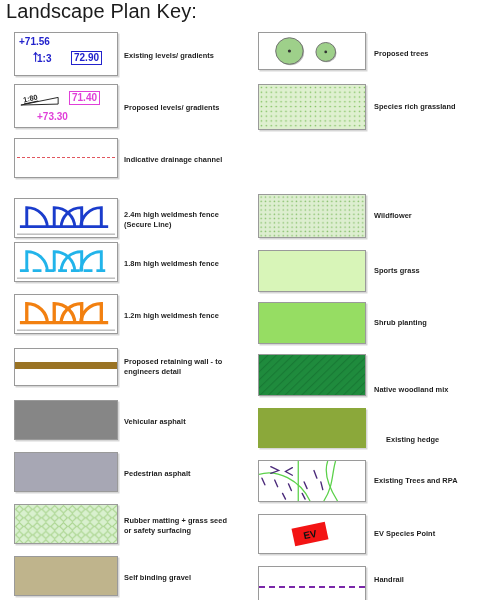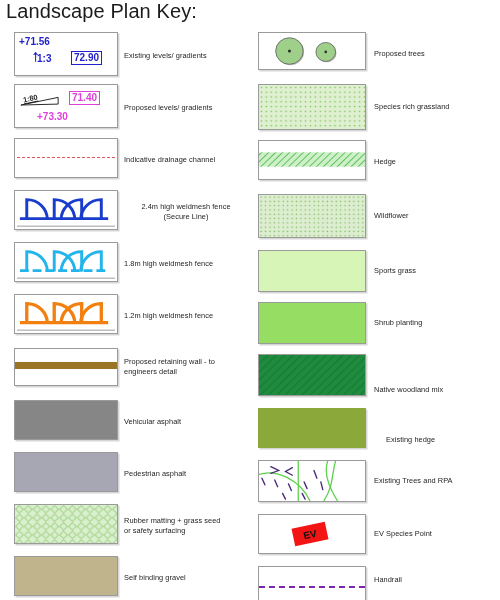--- a/index.html
+++ b/index.html
@@ -29,20 +29,21 @@
     overflow:hidden;
     box-shadow:1.5px 1.5px 0 rgba(120,120,120,.30);
   }
   .colR .sw{left:8px;width:108px;}
   .lbl{
     position:absolute;left:124px;top:50%;
     transform:translateY(-50%);
     font-size:7.4px;line-height:9.6px;
     color:#1d1d1d;width:124px;
     letter-spacing:.05px;
+    font-weight:bold;
   }
   .colR .lbl{left:124px;}
   .sw svg{display:block;width:100%;height:100%;}
 
   
   .lv{position:absolute;font-size:10px;font-weight:700;}
   .blue{color:#2222cc;}
   .mag{color:#e040d8;}
   .boxed{border:1.6px solid currentColor;padding:0px 2px 1px 2px;}
   .tiny{font-size:7.3px;font-weight:700;color:#222;}
@@ -101,21 +102,21 @@
     <div class="lbl">Proposed levels/ gradients</div>
   </div>
 
   <div class="row" style="top:110px;height:44px;">
     <div class="sw">
       <div class="drainline"></div>
     </div>
     <div class="lbl">Indicative drainage channel</div>
   </div>
 
-  <div class="row" style="top:162px;height:44px;text-align:center;">
+  <div class="row" style="top:170px;height:44px;">
     <div class="sw">
       <svg viewBox="0 0 104 40" preserveAspectRatio="none">
         <g stroke="#1a3ccc" stroke-width="3" fill="none" stroke-linecap="butt">
           <path d="M12 30 L12 9 A21 21 0 0 1 33 30"></path>
           <path d="M40 30 L40 9 A21 21 0 0 1 61 30"></path>
           <path d="M68 30 L68 9 A21 21 0 0 0 47 30"></path>
           <path d="M88 30 L88 9 A21 21 0 0 0 67 30"></path>
           <path d="M5 29 L95 29"></path>
         </g>
         <path d="M2 37 L102 37" stroke="#9a9a9a" stroke-width="1"></path>
@@ -219,34 +220,20 @@
             <pattern id="pdot1" width="5" height="5" patternUnits="userSpaceOnUse">
           <circle cx="2.5" cy="2.5" r="0.85" fill="#7fc05e"></circle>
             </pattern>
           </defs>
         <rect width="108" height="46" fill="url(#pdot1)"></rect>
       </svg>
     </div>
     <div class="lbl" style="top:23px;">Species rich grassland</div>
   </div>
 
-  <div class="row" style="top:112px;height:44px;">
-    <div class="sw" style="height:40px;">
-      <svg viewBox="0 0 108 40" preserveAspectRatio="none">
-        <defs>
-            <pattern id="phatch" width="5" height="5" patternUnits="userSpaceOnUse" patternTransform="rotate(45)">
-          <line x1="0" y1="0" x2="0" y2="5" stroke="#5fc05a" stroke-width="2"></line>
-            </pattern>
-          </defs>
-        <rect x="0" y="12" width="108" height="15" fill="#cdf0c8"></rect>
-        <rect x="0" y="12" width="108" height="15" fill="url(#phatch)"></rect>
-      </svg>
-    </div>
-    <div class="lbl">Hedge</div>
-  </div>
 
   <div class="row" style="top:166px;height:44px;">
     <div class="sw f-wildflower" style="height:44px;">
       <svg viewBox="0 0 108 44" preserveAspectRatio="none">
         <defs>
             <pattern id="pdot2" width="4.5" height="4.5" patternUnits="userSpaceOnUse">
           <circle cx="2.2" cy="2.2" r="0.8" fill="#86bf6a"></circle>
             </pattern>
           </defs>
         <rect width="108" height="44" fill="url(#pdot2)"></rect>

